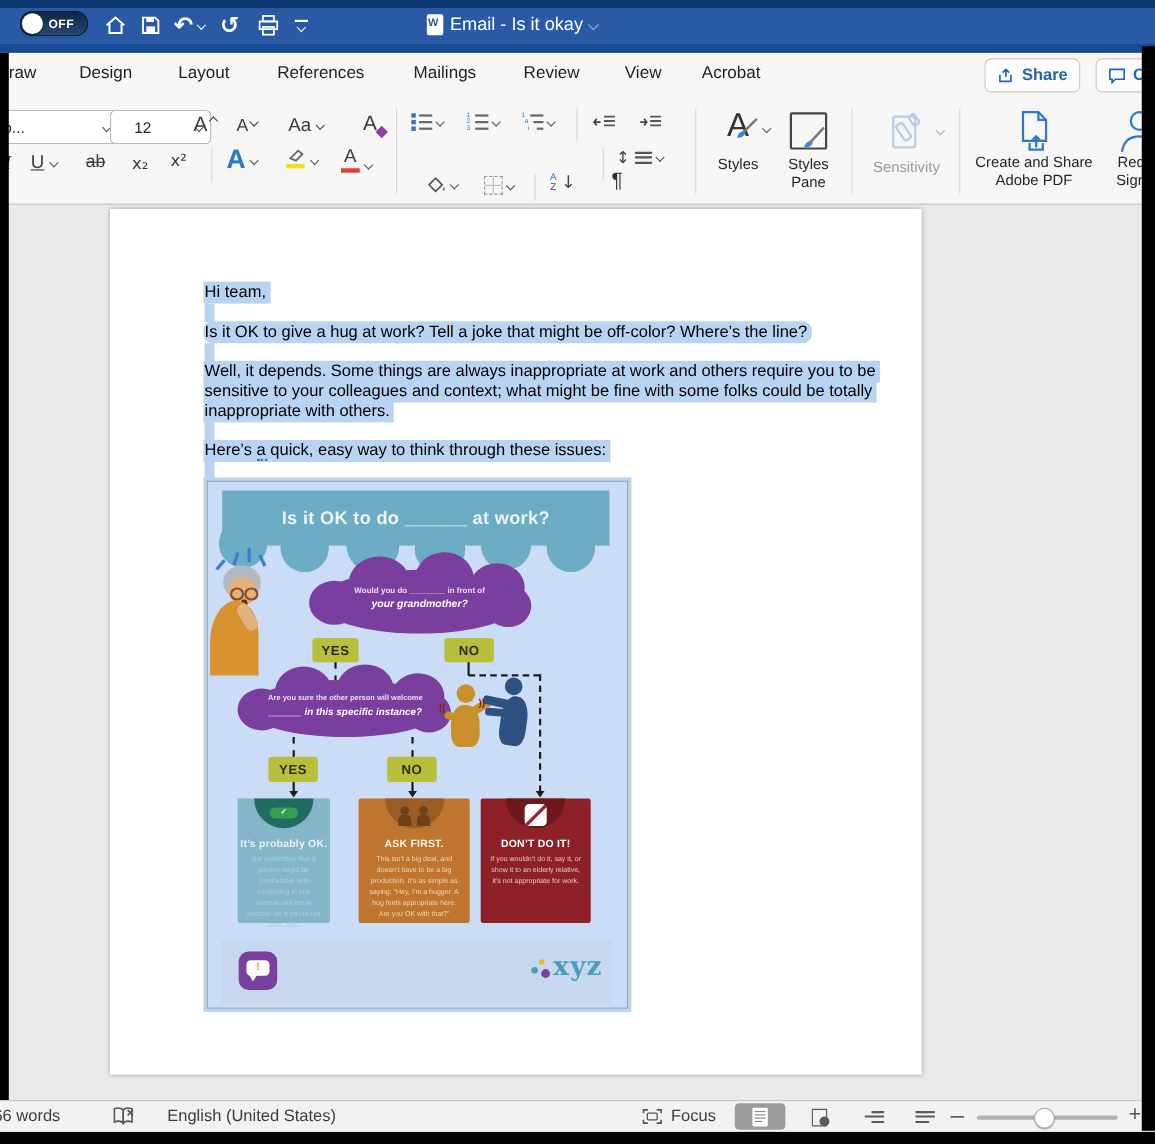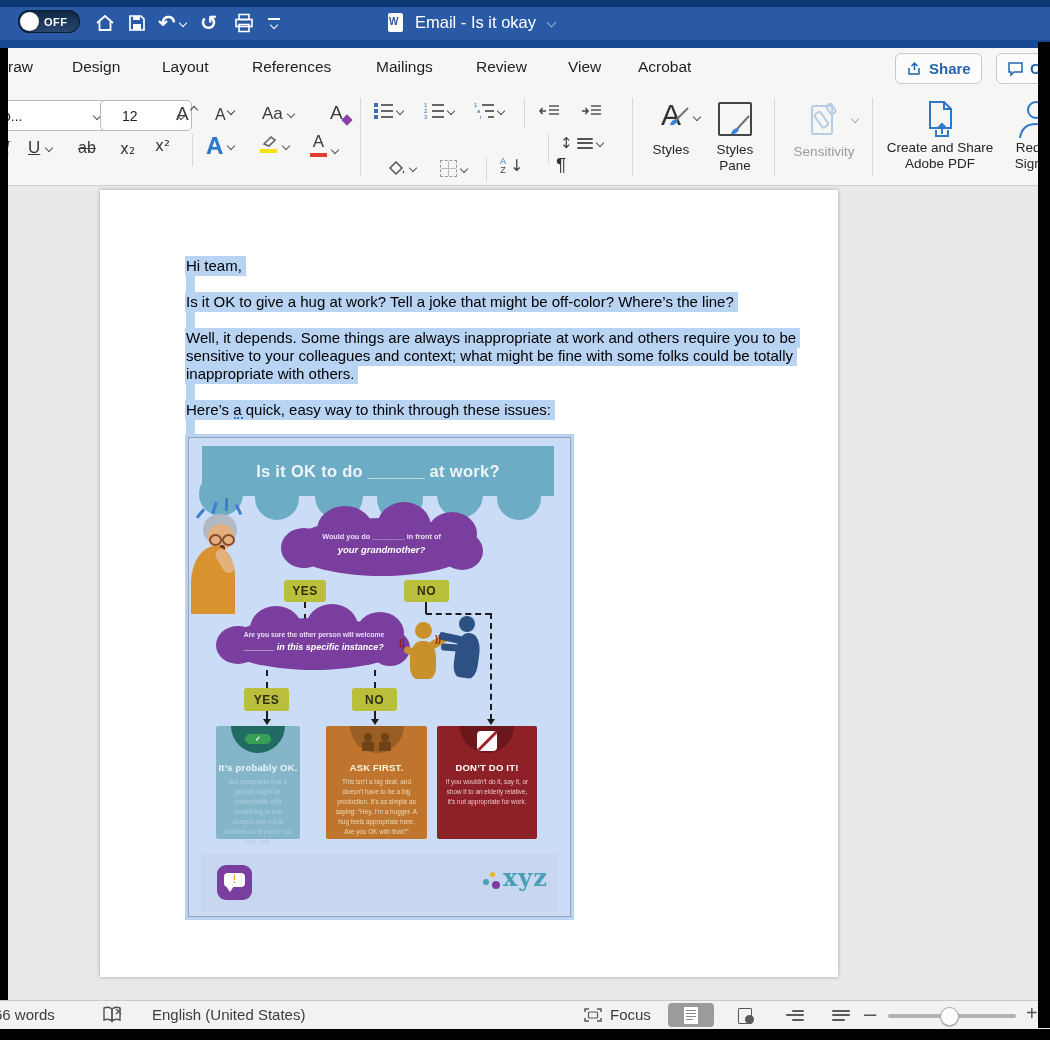--- a/index.html
+++ b/index.html
@@ -11,21 +11,21 @@
   .titlebar{left:0;top:7px;width:1050px;height:33px;background:#2a5aa5;}
   .titlebot{left:0;top:40px;width:1050px;height:8px;background:#164a94;}
   .toggle{left:18px;top:3px;width:62px;height:23px;border-radius:12px;
           background:linear-gradient(#0d2440,#2a4a72);box-shadow:inset 0 0 0 1px #0a1f38;display:flex;align-items:center;}
   .knob{width:19px;height:19px;border-radius:50%;background:#fdfdfd;margin-left:2px;box-shadow:0 1px 2px rgba(0,0,0,.5);}
   .toggle-label{color:#fff;font-size:11px;font-weight:bold;margin-left:5px;letter-spacing:.5px;}
   .tb-ico{color:#fff;display:flex;align-items:center;justify-content:center;height:26px;top:3px;}
   .tb-glyph{font-family:"DejaVu Sans",sans-serif;font-size:21px;font-weight:bold;line-height:1;}
   .chev{display:inline-block;width:6px;height:6px;border-right:1.6px solid currentColor;border-bottom:1.6px solid currentColor;transform:rotate(45deg);vertical-align:middle;}
   .chev-sm{width:5px;height:5px;}
-  .doc-title{color:#fff;font-size:16.5px;display:flex;align-items:center;gap:12px;top:6px;}
+  .doc-title{color:#fff;font-size:16.5px;display:flex;align-items:center;gap:6px;top:6px;}
   .wordicon{width:15px;height:19px;background:#fff;border-radius:2px;position:relative;}
   .wordicon:before{content:"W";position:absolute;left:1px;top:3px;font-size:10px;font-weight:bold;color:#2b579a;}
   
   .tabrow{left:0;top:48px;width:1050px;height:42px;background:#f6f6f5;}
   .tab{top:10px;font-size:15.5px;color:#1f1f1f;}
   .pillbtn{top:5px;height:29px;border:1px solid #c9c9c9;border-radius:6px;background:#fcfcfc;
            display:flex;align-items:center;gap:6px;padding:0 10px;color:#2563ab;font-size:15px;}
   
   .ribbon{left:0;top:90px;width:1050px;height:95px;background:#f6f6f5;border-bottom:1px solid #cfcfcf;}
   .divider{width:1px;background:#d8d8d8;top:8px;height:78px;}
@@ -413,21 +413,21 @@
       </svg>
       <div class="grouplabel">Requ</div>
       <div class="grouplabel">Signa</div>
     </div>
   </div>
 
   <div class="ab docarea">
     <div class="ab page">
       <span class="ab hl" style="left:85px;top:66px;">Hi team,</span>
       <span class="ab hlstrip" style="left:86px;top:86px;"></span>
-      <span class="ab hl" style="left:85px;top:102px;">Is it OK to give a hug at work? Tell a joke that might be off-color? Where’s the line?</span>
+      <span class="ab hl" style="left:85px;top:102px;border-radius:8px;">Is it OK to give a hug at work? Tell a joke that might be off-color? Where’s the line?</span>
       <span class="ab hlstrip" style="left:86px;top:122px;"></span>
       <span class="ab hl" style="left:85px;top:138px;">Well, it depends. Some things are always inappropriate at work and others require you to be</span>
       <span class="ab hl" style="left:85px;top:156px;">sensitive to your colleagues and context; what might be fine with some folks could be totally</span>
       <span class="ab hl" style="left:85px;top:174px;">inappropriate with others.</span>
       <span class="ab hlstrip" style="left:86px;top:194px;"></span>
       <span class="ab hl" style="left:85px;top:210px;">Here’s a quick, easy way to think through these issues:</span>
       <span class="ab squig" style="left:134px;top:224px;"></span>
       <span class="ab hlstrip" style="left:86px;top:230px;"></span>
 
       <div class="ab imgsel" style="left:85px;top:244px;">

